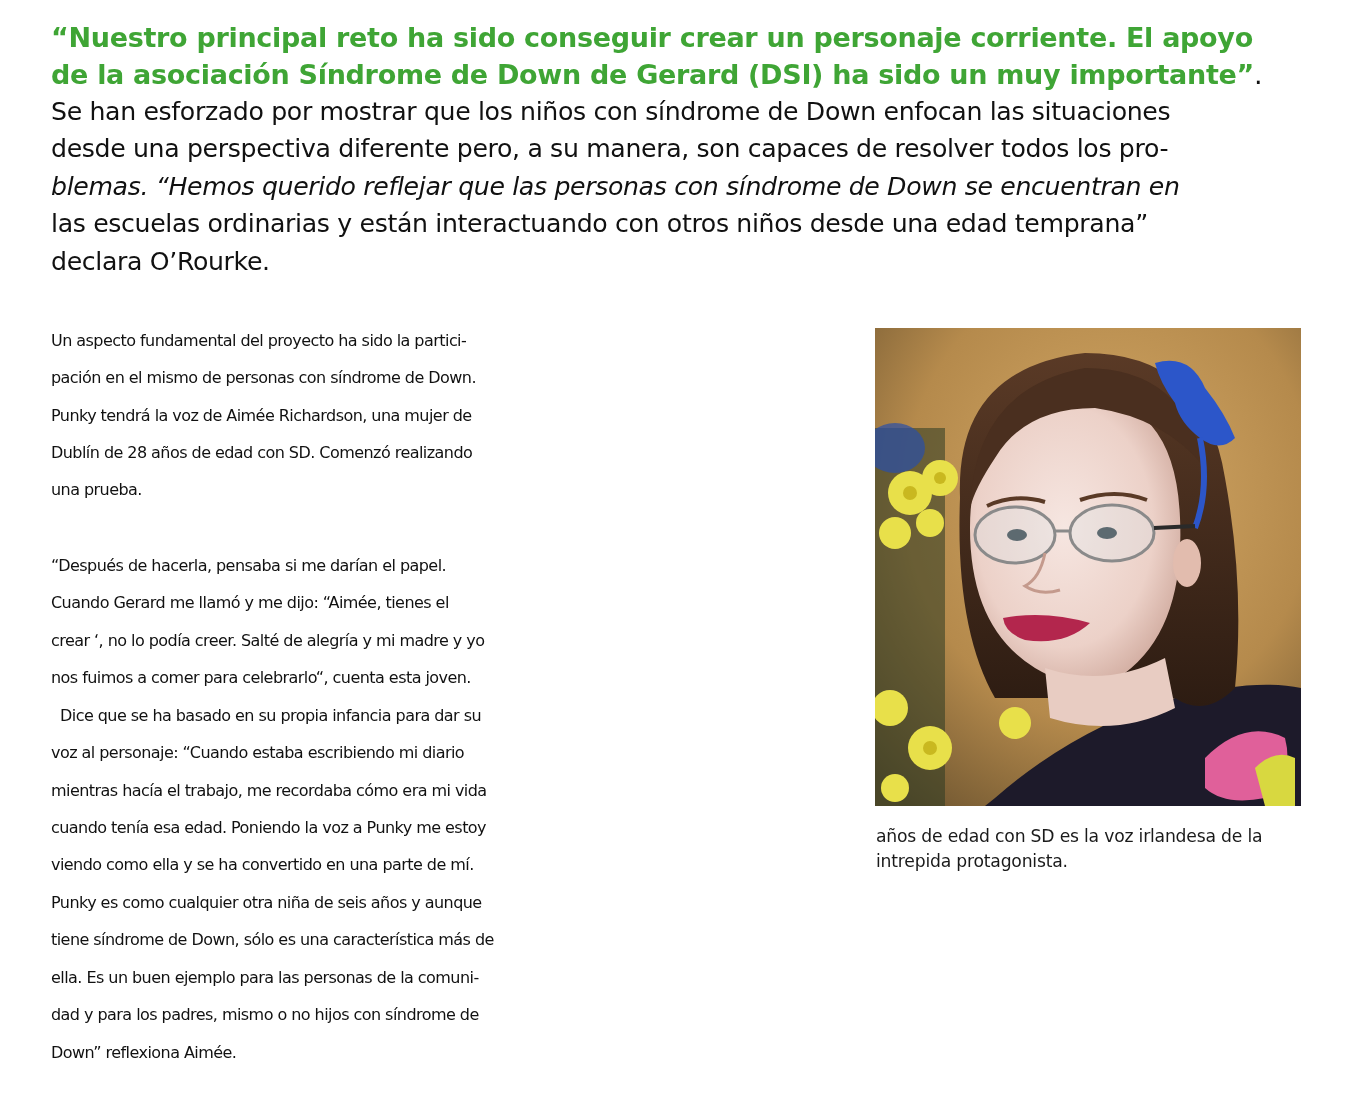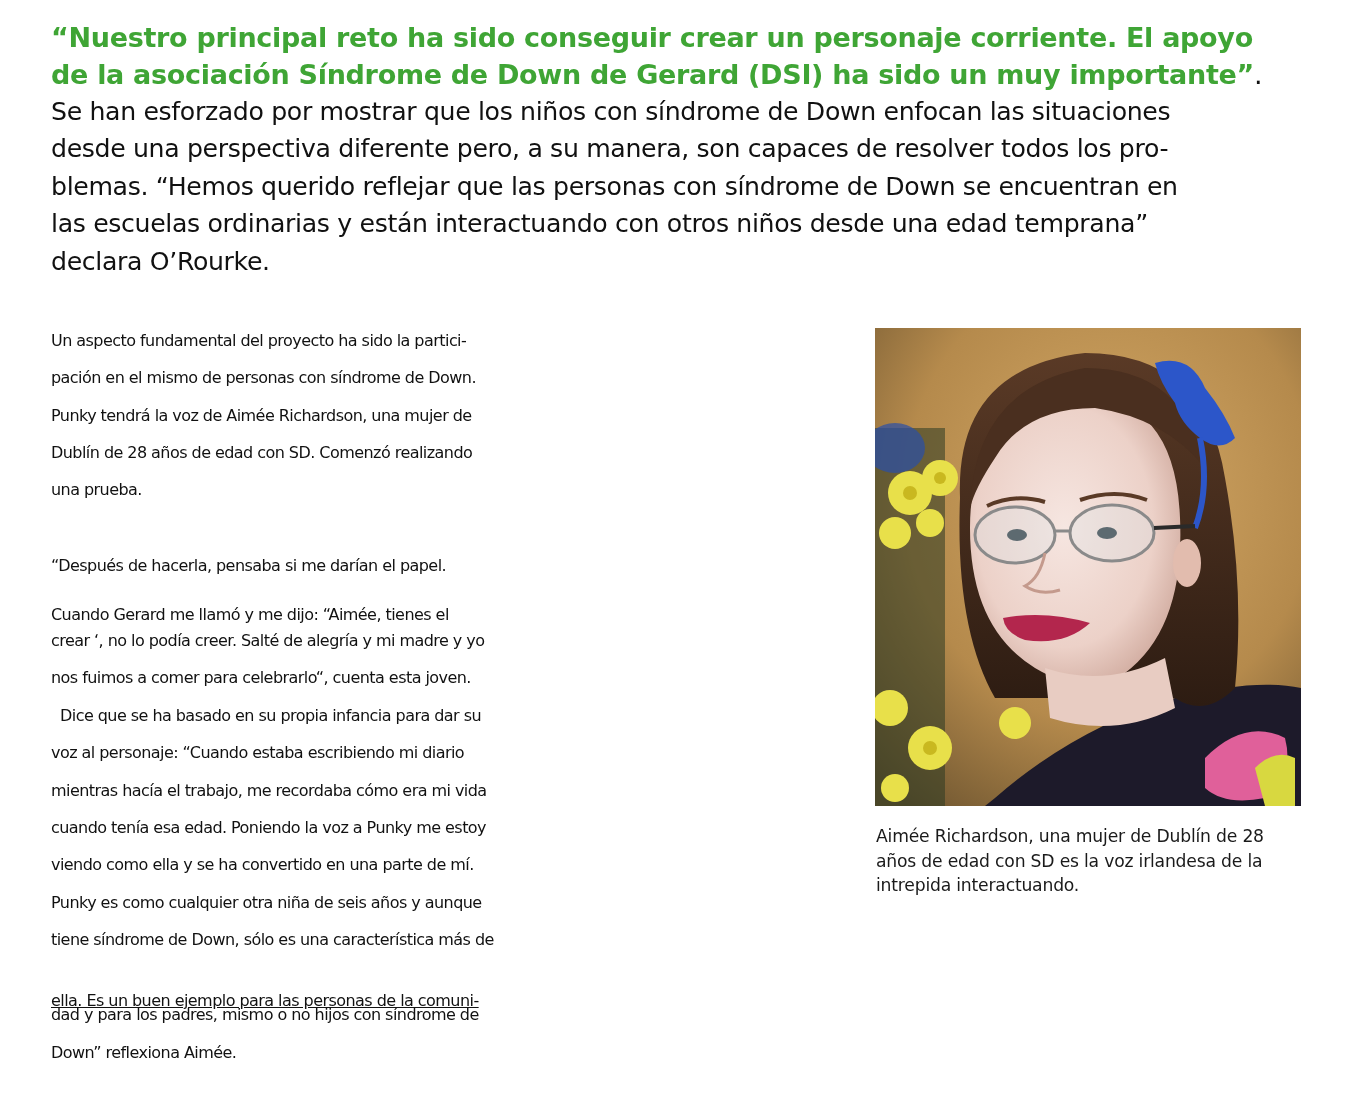--- a/index.html
+++ b/index.html
@@ -17,46 +17,46 @@
 <body>
 
 <div>
   <div class="line lead" style="top:19px;">“Nuestro principal reto ha sido conseguir crear un personaje corriente. El apoyo</div>
   <div class="line lead" style="top:56px;"><span>de la asociación Síndrome de Down de Gerard (DSI) ha sido un muy importante”</span><span class="dot">.</span></div>
 </div>
 
 <div>
   <div class="line" style="top:93px;">Se han esforzado por mostrar que los niños con síndrome de Down enfocan las situaciones</div>
   <div class="line" style="top:130px;">desde una perspectiva diferente pero, a su manera, son capaces de resolver todos los pro-</div>
-  <div class="line" style="top:168px;">blemas. “Hemos querido reflejar que las personas con síndrome de Down se encuentran en</div>
+  <div class="line" style="top:168px;font-style:italic;">blemas. “Hemos querido reflejar que las personas con síndrome de Down se encuentran en</div>
   <div class="line" style="top:205px;">las escuelas ordinarias y están interactuando con otros niños desde una edad temprana”</div>
   <div class="line" style="top:243px;">declara O’Rourke.</div>
 </div>
 
 <div>
   <div class="line col" style="top:322px;">Un aspecto fundamental del proyecto ha sido la partici-</div>
   <div class="line col" style="top:359px;">pación en el mismo de personas con síndrome de Down.</div>
   <div class="line col" style="top:397px;">Punky tendrá la voz de Aimée Richardson, una mujer de</div>
   <div class="line col" style="top:434px;">Dublín de 28 años de edad con SD. Comenzó realizando</div>
   <div class="line col" style="top:471px;">una prueba.</div>
 </div>
 
 <div>
   <div class="line col" style="top:547px;">“Después de hacerla, pensaba si me darían el papel.</div>
-  <div class="line col" style="top:584px;margin-top:12px;">Cuando Gerard me llamó y me dijo: “Aimée, tienes el</div>
+  <div class="line col" style="top:584px;">Cuando Gerard me llamó y me dijo: “Aimée, tienes el</div>
   <div class="line col" style="top:622px;">crear ‘, no lo podía creer. Salté de alegría y mi madre y yo</div>
   <div class="line col" style="top:659px;">nos fuimos a comer para celebrarlo“, cuenta esta joven.</div>
   <div class="line col" style="top:697px;margin-left:9px;">Dice que se ha basado en su propia infancia para dar su</div>
   <div class="line col" style="top:734px;">voz al personaje: “Cuando estaba escribiendo mi diario</div>
   <div class="line col" style="top:772px;">mientras hacía el trabajo, me recordaba cómo era mi vida</div>
   <div class="line col" style="top:809px;">cuando tenía esa edad. Poniendo la voz a Punky me estoy</div>
   <div class="line col" style="top:846px;">viendo como ella y se ha convertido en una parte de mí.</div>
   <div class="line col" style="top:884px;">Punky es como cualquier otra niña de seis años y aunque</div>
   <div class="line col" style="top:921px;">tiene síndrome de Down, sólo es una característica más de</div>
-  <div class="line col" style="top:982px;text-decoration:underline;">ella. Es un buen ejemplo para las personas de la comuni-</div>
+  <div class="line col" style="top:959px;">ella. Es un buen ejemplo para las personas de la comuni-</div>
   <div class="line col" style="top:996px;">dad y para los padres, mismo o no hijos con síndrome de</div>
   <div class="line col" style="top:1034px;">Down” reflexiona Aimée.</div>
 </div>
 
 <div class="photo" role="img" aria-label="Retrato de Aimée Richardson con gafas y lazo azul en el pelo, flores amarillas al fondo">
   <svg width="426" height="478" viewBox="0 0 426 478" xmlns="http://www.w3.org/2000/svg">
     <defs>
       <radialGradient id="bg" cx="0.55" cy="0.35" r="0.8">
         <stop offset="0" stop-color="#d3a866"></stop>
         <stop offset="0.6" stop-color="#b58a4c"></stop>
@@ -121,16 +121,15 @@
     <path d="M112 178 Q140 165 170 174" stroke="#5a3a26" stroke-width="4" fill="none"></path>
     <path d="M205 172 Q240 160 272 172" stroke="#5a3a26" stroke-width="4" fill="none"></path>
 
     <path d="M170 225 Q165 250 150 258 Q165 268 185 262" stroke="#c49a8d" stroke-width="3" fill="none"></path>
 
     <path d="M128 290 Q170 282 215 295 Q190 318 150 312 Q130 305 128 290 Z" fill="#b3264d"></path>
   </svg>
 </div>
 
 <div class="caption">
-  <div>Aimée Richardson, una mujer de Dublín de 28</div>
   <div>años de edad con SD es la voz irlandesa de la</div>
-  <div>intrepida interactuando.</div>
+  <div>intrepida protagonista.</div>
 </div>
 
 </body></html>

